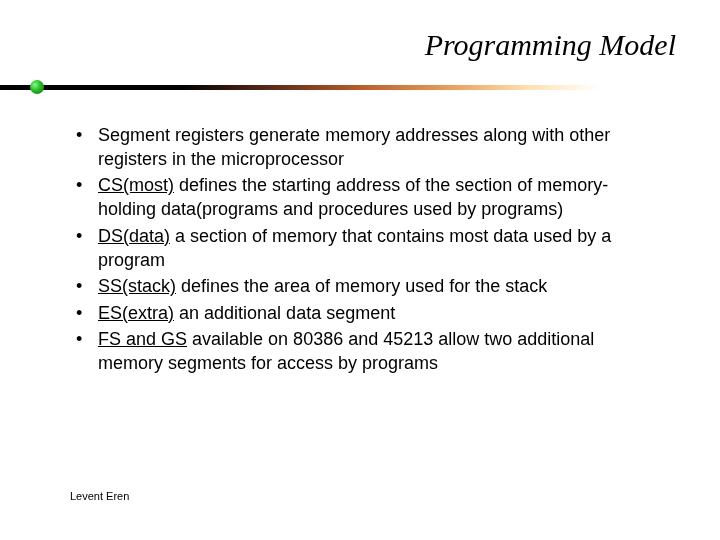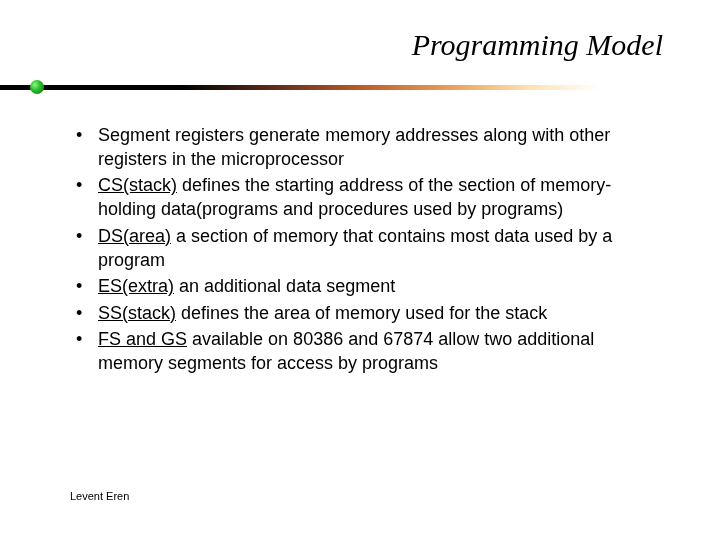--- a/index.html
+++ b/index.html
@@ -6,21 +6,21 @@
   body {
     width: 720px;
     height: 540px;
     background: #ffffff;
     font-family: Arial, Helvetica, sans-serif;
     position: relative;
     overflow: hidden;
   }
   .title-block {
     text-align: right;
-    padding: 28px 57px 10px 0;
+    padding: 28px 44px 10px 0;
   }
   .title-line {
     font-family: "Times New Roman", Times, serif;
     font-style: italic;
     font-size: 30px;
     color: #000;
     line-height: 1.15;
   }
   .divider {
     position: relative;
@@ -88,30 +88,30 @@
   <div class="bar"></div>
   <div class="dot"></div>
 </div>
 
 <div class="content">
   <ul class="bullets">
     <li>
       <span>Segment registers generate memory addresses along with other registers in the microprocessor</span>
     </li>
     <li>
-      <span class="seg-label">CS(stack)</span><span> defines the starting address of the section of memory-holding data(programs and procedures used by programs)</span>
+      <span class="seg-label">CS(most)</span><span> defines the starting address of the section of memory-holding data(programs and procedures used by programs)</span>
     </li>
     <li>
-      <span class="seg-label">DS(area)</span><span> a section of memory that contains most data used by a program</span>
+      <span class="seg-label">DS(data)</span><span> a section of memory that contains most data used by a program</span>
+    </li>
+    <li>
+      <span class="seg-label">SS(stack)</span><span> defines the area of memory used for the stack</span>
     </li>
     <li>
       <span class="seg-label">ES(extra)</span><span> an additional data segment</span>
     </li>
     <li>
-      <span class="seg-label">SS(stack)</span><span> defines the area of memory used for the stack</span>
-    </li>
-    <li>
-      <span class="seg-label">FS and GS</span><span> available on 80386 and 67874 allow two additional memory segments for access by programs</span>
+      <span class="seg-label">FS and GS</span><span> available on 80386 and 45213 allow two additional memory segments for access by programs</span>
     </li>
   </ul>
 </div>
 
 <div class="footer">Levent Eren</div>
 
 </body></html>

